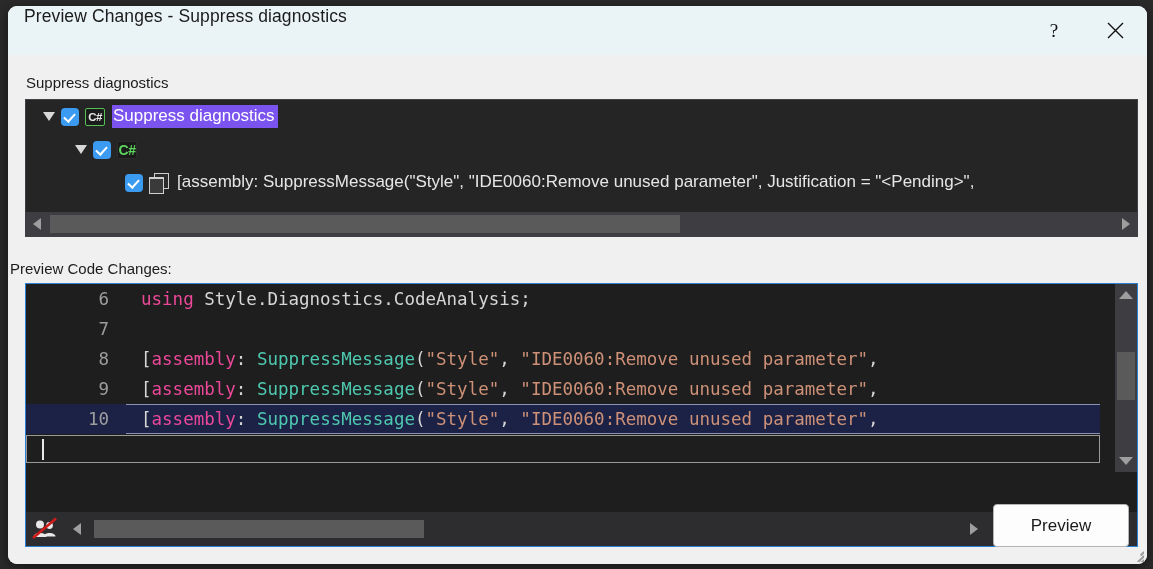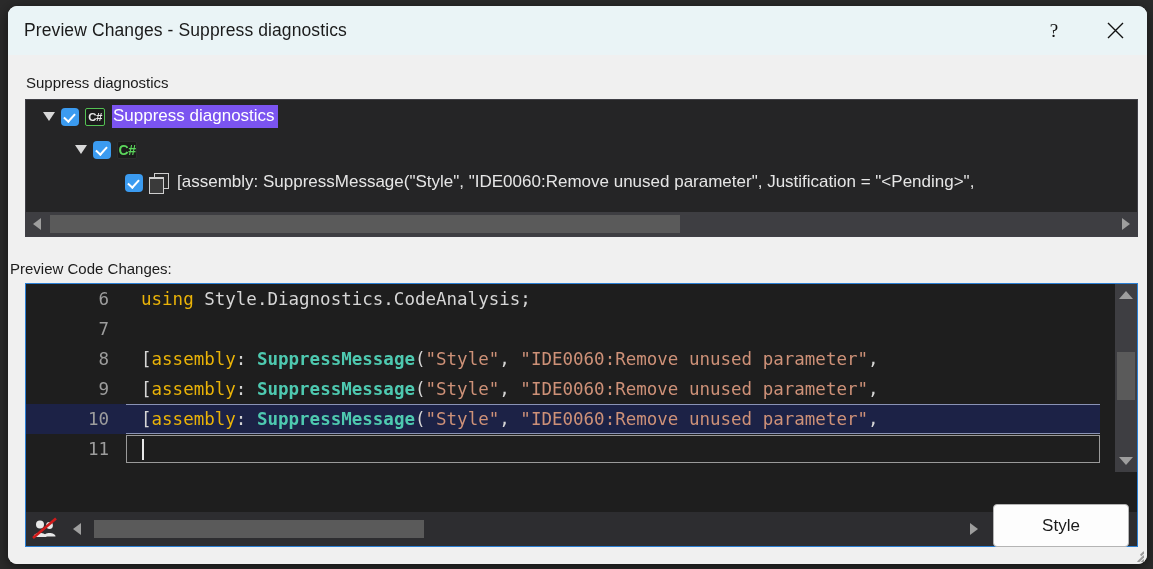--- a/index.html
+++ b/index.html
@@ -23,21 +23,20 @@
     overflow: hidden;
     display: flex;
     flex-direction: column;
   }
 
   
   .titlebar {
     height: 49px;
     background: #eaf4f6;
     display: flex;
-    align-items: center;
     flex: 0 0 auto;
     position: relative;
   }
   .title-text {
     font-size: 17.5px;
     color: #1b1b1b;
     padding-left: 16px;
     letter-spacing: 0.1px;
     white-space: nowrap;
   }
@@ -268,22 +267,22 @@
     align-items: center;
     margin-left: 0;
   }
   .caret {
     display: inline-block;
     width: 2px; height: 21px;
     background: #e8e8e8;
     vertical-align: middle;
   }
 
-  .k-key { color: #eab308; text-align: right; }
-  .k-type { color: #4ec9b0; font-weight: bold; }
+  .k-key { color: #ec4899; text-align: right; }
+  .k-type { color: #4ec9b0; }
   .k-str { color: #ce9178; }
   .k-txt { color: #d6d6d6; }
   .k-punc { color: #d6d6d6; }
 
   
   .v-scroll {
     position: absolute;
     right: 0; top: 0;
     width: 22px; height: 188px;
     background: #3e3e42;
@@ -466,21 +465,20 @@
           <span class="gutter">9</span>
           <span class="ctext"><span class="k-punc">[</span><span class="k-key">assembly</span><span class="k-punc">: </span><span class="k-type">SuppressMessage</span><span class="k-punc">(</span><span class="k-str">"Style"</span><span class="k-punc">, </span><span class="k-str">"IDE0060:Remove unused parameter"</span><span class="k-punc">,</span></span>
         </div>
 
         <div class="cline hl">
           <span class="gutter">10</span>
           <span class="ctext"><span class="k-punc">[</span><span class="k-key">assembly</span><span class="k-punc">: </span><span class="k-type">SuppressMessage</span><span class="k-punc">(</span><span class="k-str">"Style"</span><span class="k-punc">, </span><span class="k-str">"IDE0060:Remove unused parameter"</span><span class="k-punc">,</span></span>
         </div>
 
         <div class="cline current">
-          <span class="gutter">11</span>
           <span class="ctext"><span class="caret"></span></span>
         </div>
 
       </div>
 
       <div class="v-gap"></div>
 
       <div class="v-scroll">
         <div class="varrow">
             <i class="tri-up"></i>
@@ -511,21 +509,21 @@
             <i class="tri-right"></i>
           </span>
         <span class="pos-info">
           <span>Ln: 11</span>
           <span>Ch: 1</span>
         </span>
       </div>
     </div>
 
     <div class="footer">
-      <button class="btn">Style</button>
+      <button class="btn">Preview</button>
     </div>
 
     <div class="resize-grip">
       <i class="rg1"></i>
         <i class="rg2"></i>
         <i class="rg3"></i>
     </div>
 
   </div>
 </div>

